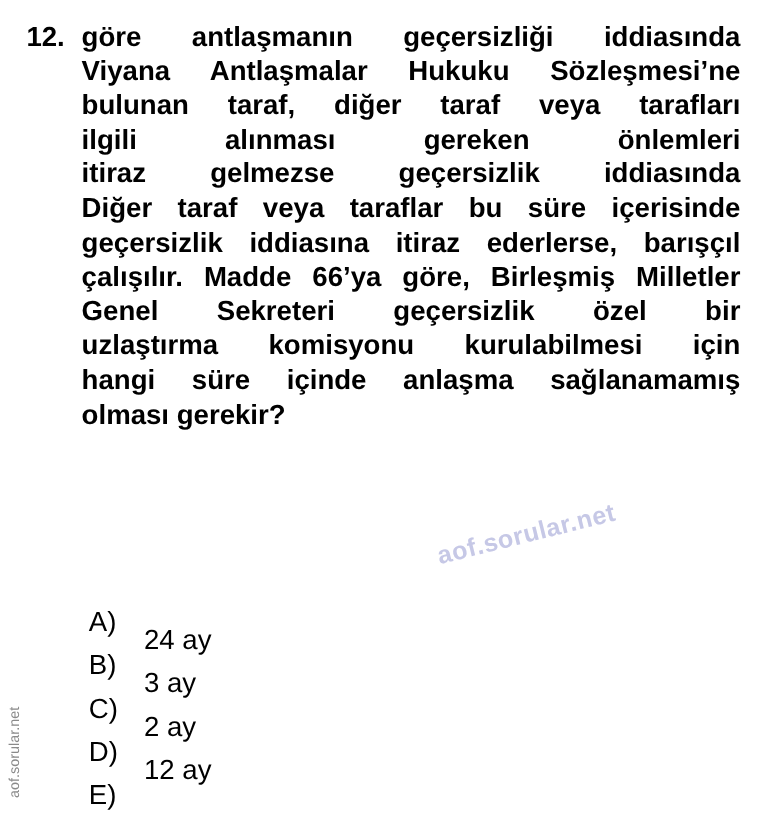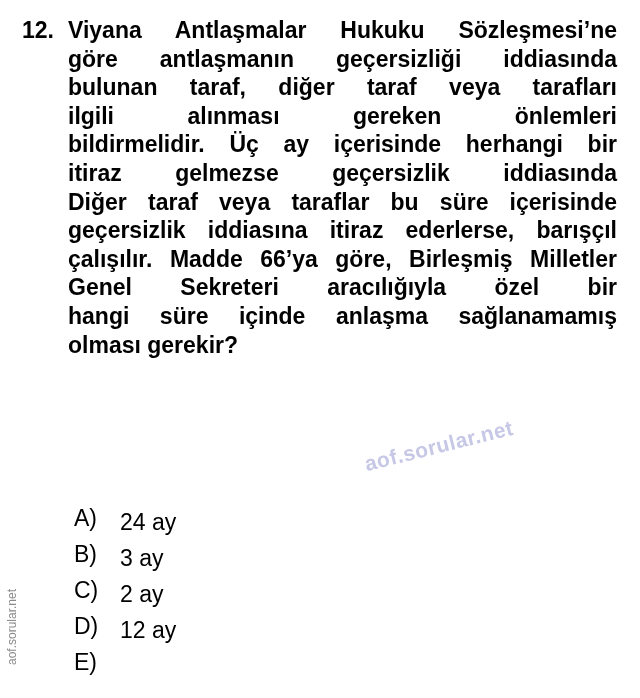--- a/index.html
+++ b/index.html
@@ -64,21 +64,21 @@
       line-height: 36px;
     }
     .opt-letter {
       position: absolute;
       left: 74px;
       top: 0;
     }
     .opt-value {
       position: absolute;
       left: 120px;
-      top: 4px;
+      top: 15px;
     }
     .watermark-center {
       position: absolute;
       left: 368px;
       top: 452px;
       font-size: 21px;
       font-weight: bold;
       color: #c6c8e6;
       transform: rotate(-14deg);
       transform-origin: left bottom;
@@ -97,30 +97,30 @@
       width: 100px;
       text-align: center;
     }
   </style>
 </head>
 <body>
 
 <div class="question">
   <div class="q-number">12.</div>
   <div class="q-lines">
+    <span class="q-line">göre antlaşmanın geçersizliği iddiasında</span>
     <span class="q-line">Viyana Antlaşmalar Hukuku Sözleşmesi’ne</span>
-    <span class="q-line">göre antlaşmanın geçersizliği iddiasında</span>
     <span class="q-line">bulunan taraf, diğer taraf veya tarafları</span>
     <span class="q-line">ilgili alınması gereken önlemleri</span>
-    <span class="q-line">bildirmelidir. Üç ay içerisinde herhangi bir</span>
     <span class="q-line">itiraz gelmezse geçersizlik iddiasında</span>
     <span class="q-line">Diğer taraf veya taraflar bu süre içerisinde</span>
     <span class="q-line">geçersizlik iddiasına itiraz ederlerse, barışçıl</span>
     <span class="q-line">çalışılır. Madde 66’ya göre, Birleşmiş Milletler</span>
-    <span class="q-line">Genel Sekreteri aracılığıyla özel bir</span>
+    <span class="q-line">Genel Sekreteri geçersizlik özel bir</span>
+    <span class="q-line">uzlaştırma komisyonu kurulabilmesi için</span>
     <span class="q-line">hangi süre içinde anlaşma sağlanamamış</span>
     <span class="q-line last">olması gerekir?</span>
   </div>
 </div>
 
 <div class="watermark-center">aof.sorular.net</div>
 
 <div class="options">
   <div class="option" style="top:0px;">
     <span class="opt-letter">A)</span>

